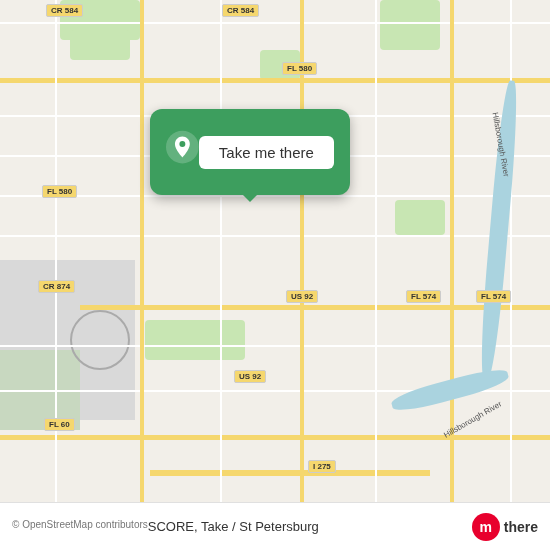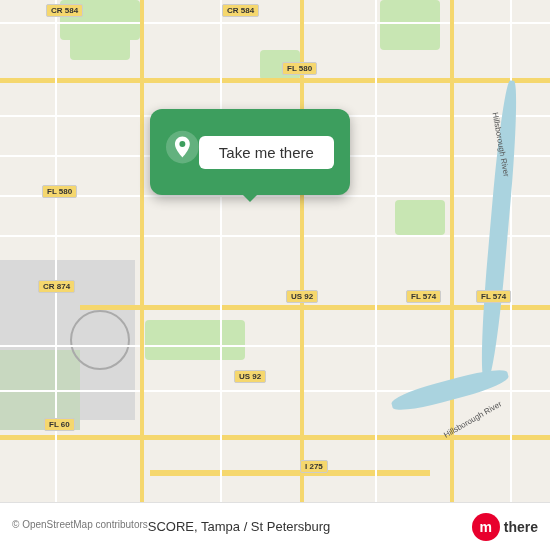--- a/index.html
+++ b/index.html
@@ -218,34 +218,34 @@
   <div class="road-label-yellow" style="top:4px;left:22px;">CR 584</div>
   <div class="road-label-yellow" style="top:4px;left:198px;">CR 584</div>
   <div class="road-label-yellow" style="top:62px;left:258px;">FL 580</div>
   <div class="road-label-yellow" style="top:185px;left:18px;">FL 580</div>
   <div class="road-label-yellow" style="top:280px;left:14px;">CR 874</div>
   <div class="road-label-yellow" style="top:290px;left:262px;">US 92</div>
   <div class="road-label-yellow" style="top:370px;left:210px;">US 92</div>
   <div class="road-label-yellow" style="top:290px;left:382px;">FL 574</div>
   <div class="road-label-yellow" style="top:290px;left:452px;">FL 574</div>
   <div class="road-label-yellow" style="top:418px;left:20px;">FL 60</div>
-  <div class="road-label-yellow" style="top:460px;left:276px;">I 275</div>
+  <div class="road-label-yellow" style="top:460px;left:284px;">I 275</div>
 
   <div class="map-popup">
     <svg class="popup-icon" viewBox="0 0 44 44" fill="none" xmlns="http://www.w3.org/2000/svg">
       <circle cx="22" cy="22" r="22" fill="rgba(255,255,255,0.2)"></circle>
       <path d="M22 8C16.477 8 12 12.477 12 18c0 7.5 10 18 10 18s10-10.5 10-18c0-5.523-4.477-10-10-10z" fill="white"></path>
       <circle cx="22" cy="18" r="4" fill="#3d9e5e"></circle>
     </svg>
     <button class="popup-button">Take me there</button>
   </div>
 
   <div class="bottom-bar">
     <div class="bottom-left">
       <span class="attribution">© OpenStreetMap contributors</span>
-      <span class="location-name">SCORE, Tampa / St Petersburg</span>
+      <span class="location-name">SCORE, Take / St Petersburg</span>
     </div>
     <div class="moovit-logo">
       <div class="moovit-m">m</div>
       <span class="moovit-text">there</span>
     </div>
   </div>
 </div>
 
 </body></html>

